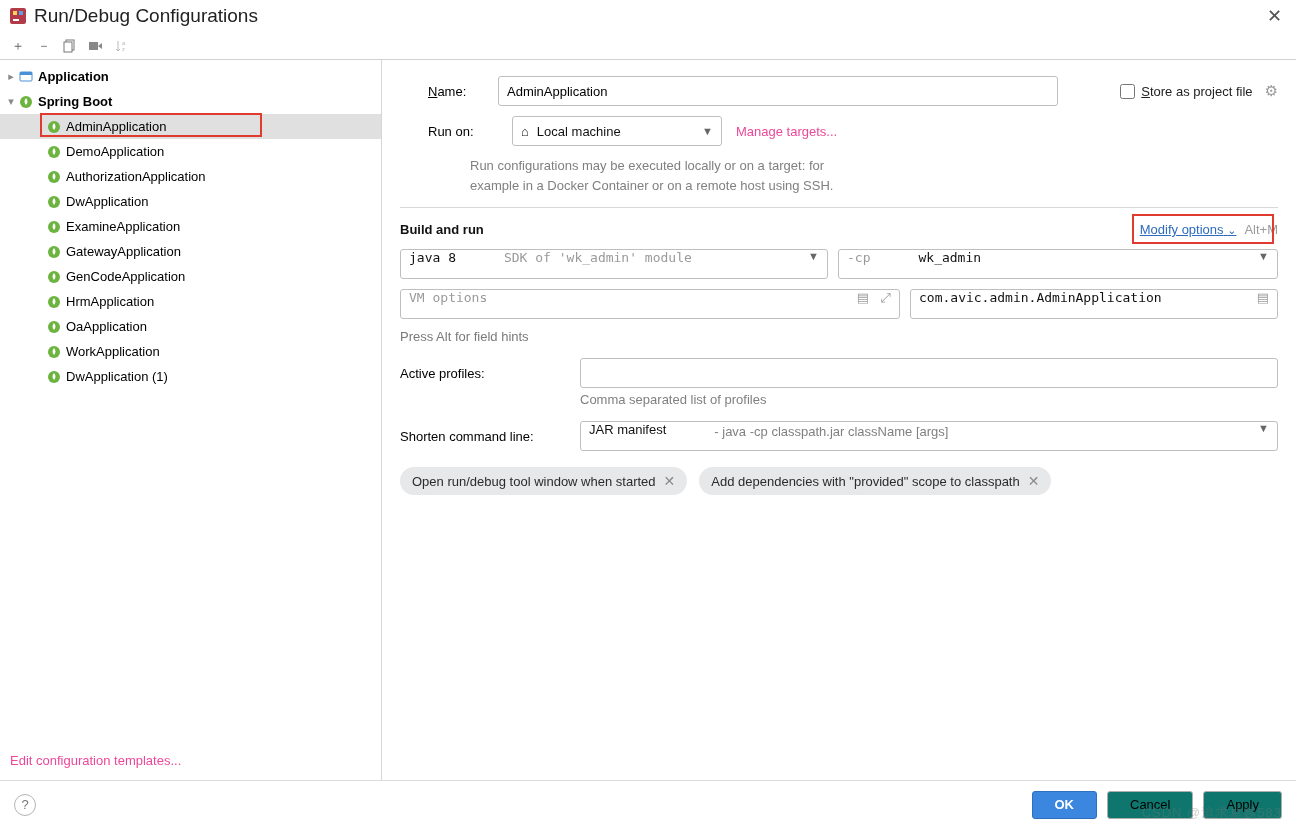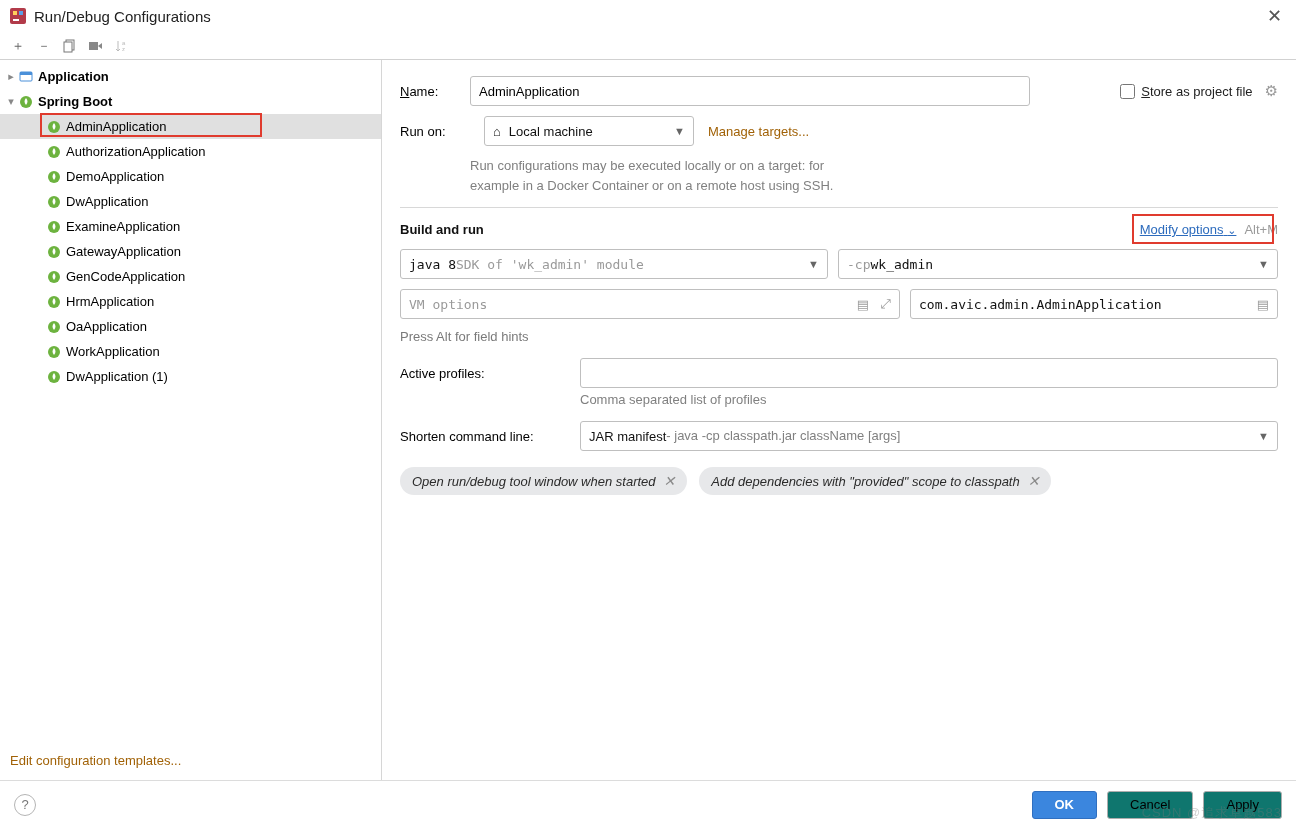--- a/index.html
+++ b/index.html
@@ -1,67 +1,67 @@
 <!DOCTYPE html>
 <html><head>
 <meta charset="utf-8">
 <style>
 * { box-sizing: border-box; margin: 0; padding: 0; }
 body { font-family: "Segoe UI", Arial, sans-serif; font-size: 13px; color: #111; background: #fff; width: 1296px; height: 828px; overflow: hidden; position: relative; }
 .titlebar { height: 32px; display: flex; align-items: center; padding: 0 10px; border-bottom: 0; }
 .titlebar .logo { width: 16px; height: 16px; margin-right: 8px; display:flex; align-items:center; justify-content:center;}
-.titlebar .title { flex: 1; color: #222; font-size: 15px; }
+.titlebar .title { flex: 1; color: #222; font-size: 19px; }
 .titlebar .close { color:#555; font-size:18px; padding:0 4px; cursor:pointer;}
 .toolbar { height: 28px; display: flex; align-items: center; padding: 0 6px; gap: 2px; border-bottom: 1px solid #d1d1d1;}
 .tool-btn { width: 24px; height: 22px; display:flex; align-items:center; justify-content:center; color:#666; cursor:pointer; border-radius:3px;}
 .tool-btn.disabled{ color:#bbb; }
 .main { display:flex; height: calc(828px - 32px - 28px - 48px); }
 .tree-pane { width: 382px; border-right: 1px solid #d6d6d6; overflow:auto; padding-top:4px; position:relative;}
 .tree-row { display:flex; align-items:center; height:25px; cursor:pointer; padding-right:8px;}
 .tree-row.selected{ background:#e0e0e0;}
 .tree-row .twisty{ width:14px; text-align:center; color:#888; font-size:11px;}
 .tree-row .indent{ display:inline-block;}
 .tree-row .ticon{ width:16px; height:16px; margin-right:4px; display:flex; align-items:center; justify-content:center;}
 .tree-row .label{ color:#000;}
 .tree-row.bold .label{ font-weight:700;}
 .highlight-box{ position:absolute; border:2px solid #e03b2e; pointer-events:none; }
 .form-pane { flex:1; padding: 16px 18px 10px 18px; overflow:auto; position:relative;}
 .row { display:flex; align-items:center; margin-bottom:10px; }
-.lbl { width:70px; color:#000; }
+.lbl { width:70px; color:#000;margin-left:28px; }
 .lbl u{text-decoration:underline;}
 input[type=text].fld, .combo, .sel { height:30px; border:1px solid #bfbfbf; border-radius:3px; padding:0 8px; font-size:13px; background:#fff;}
 input[type=text].fld{ width:560px;}
 .store { margin-left:auto; display:flex; align-items:center; gap:6px; color:#222;}
 .store input{ width:15px; height:15px;}
 .gear{ color:#9a9a9a; margin-left:6px; font-size:15px;}
 .runon{ display:flex; align-items:center; gap:14px;}
 .combo{ display:flex; align-items:center; gap:8px; width:210px; position:relative;}
 .combo .caret{ margin-left:auto; color:#666; font-size:11px;}
-.linklike{ color:#a16207; cursor:pointer;}
+.linklike{ color:#ec4899; cursor:pointer;}
 .hint{ color:#808080; line-height:1.5;}
 .section-sep{ border:0; border-top:1px solid #d8d8d8; margin:12px 0 14px 0;}
 .section-head{ display:flex; align-items:center; margin-bottom:12px;}
 .section-title{ font-weight:700;}
 .modify{ margin-left:auto; display:flex; align-items:center; gap:4px;}
 .modify .mo-link{ color:#2c6bbd; text-decoration:underline; cursor:pointer;}
 .modify .shortcut{ color:#9a9a9a; margin-left:4px;}
-.sel{ display:flex; align-items:center; position:relative;}
+.sel{ display:flex; align-items:flex-start; position:relative;gap:48px;}
 .sel .caret{ position:absolute; right:8px; color:#666; font-size:11px;}
 .sel .ghost{ color:#9a9a9a; font-family: Consolas,monospace;}
 .sel .mono{ font-family: Consolas,monospace; color:#111;}
 .sel .endicon{ position:absolute; right:8px; color:#9a9a9a;}
 .two-col{ display:flex; gap:10px; margin-bottom:10px;}
 .two-col .sel{ flex:1;}
 .fieldhints{ color:#7a7a7a; margin-bottom:14px; font-size:13px;}
 .lbl2{ width:180px; color:#000;}
 .ap-row{ display:flex; align-items:center; margin-bottom:4px;}
 .ap-row input.fld{ flex:1;}
 .subhint{ margin-left:180px; color:#808080; margin-bottom:14px;}
 .chips{ display:flex; gap:12px; margin-top:16px;}
-.chip{ background:#e7e8ea; border-radius:14px; padding:6px 12px; display:flex; align-items:center; gap:8px; color:#2b2b2b;font-style:italic;}
+.chip{ background:#e7e8ea; border-radius:14px; padding:6px 12px; display:flex; align-items:center; gap:8px; color:#2b2b2b;}
 .chip .x{ color:#8a8a8a; cursor:pointer; font-size:14px;}
 .tree-footer{ position:absolute; bottom:12px; left:10px;}
 .footer{ height:48px; border-top:1px solid #dcdcdc; display:flex; align-items:center; padding:0 14px; gap:0;}
 .help{ width:22px; height:22px; border:1px solid #b5b5b5; border-radius:50%; display:flex; align-items:center; justify-content:center; color:#777; cursor:pointer;}
 .footer .spacer{ flex:1;}
 .btn{ height:28px; padding:0 22px; border-radius:3px; border:1px solid #adadad; background:#0f766e; cursor:pointer; font-size:13px;}
 .btn.primary{ background:#3b86de; border-color:#2f6fc0; color:#fff; font-weight:600;}
 .btn + .btn{ margin-left:10px;}
 .watermark{ position:absolute; right:14px; bottom:6px; color:rgba(120,120,120,.35); font-size:13px; pointer-events:none; letter-spacing:1px;}
 .ij-logo{ width:16px; height:16px;}
@@ -145,31 +145,31 @@
           <span class="label">AdminApplication</span>
         </div>
         <div class="tree-row">
           <span class="indent" style="width:46px"></span>
           <span class="ticon">
             <svg class="spring-leaf" viewBox="0 0 14 14">
               <circle cx="7" cy="7" r="6" fill="#6db33f"></circle>
               <path d="M7 3c2 2 2 5 0 7-2-2-2-5 0-7z" fill="#fff"></path>
             </svg>
           </span>
+          <span class="label">DemoApplication</span>
+        </div>
+        <div class="tree-row">
+          <span class="indent" style="width:46px"></span>
+          <span class="ticon">
+            <svg class="spring-leaf" viewBox="0 0 14 14">
+              <circle cx="7" cy="7" r="6" fill="#6db33f"></circle>
+              <path d="M7 3c2 2 2 5 0 7-2-2-2-5 0-7z" fill="#fff"></path>
+            </svg>
+          </span>
           <span class="label">AuthorizationApplication</span>
-        </div>
-        <div class="tree-row">
-          <span class="indent" style="width:46px"></span>
-          <span class="ticon">
-            <svg class="spring-leaf" viewBox="0 0 14 14">
-              <circle cx="7" cy="7" r="6" fill="#6db33f"></circle>
-              <path d="M7 3c2 2 2 5 0 7-2-2-2-5 0-7z" fill="#fff"></path>
-            </svg>
-          </span>
-          <span class="label">DemoApplication</span>
         </div>
         <div class="tree-row">
           <span class="indent" style="width:46px"></span>
           <span class="ticon">
             <svg class="spring-leaf" viewBox="0 0 14 14">
               <circle cx="7" cy="7" r="6" fill="#6db33f"></circle>
               <path d="M7 3c2 2 2 5 0 7-2-2-2-5 0-7z" fill="#fff"></path>
             </svg>
           </span>
           <span class="label">DwApplication</span>

